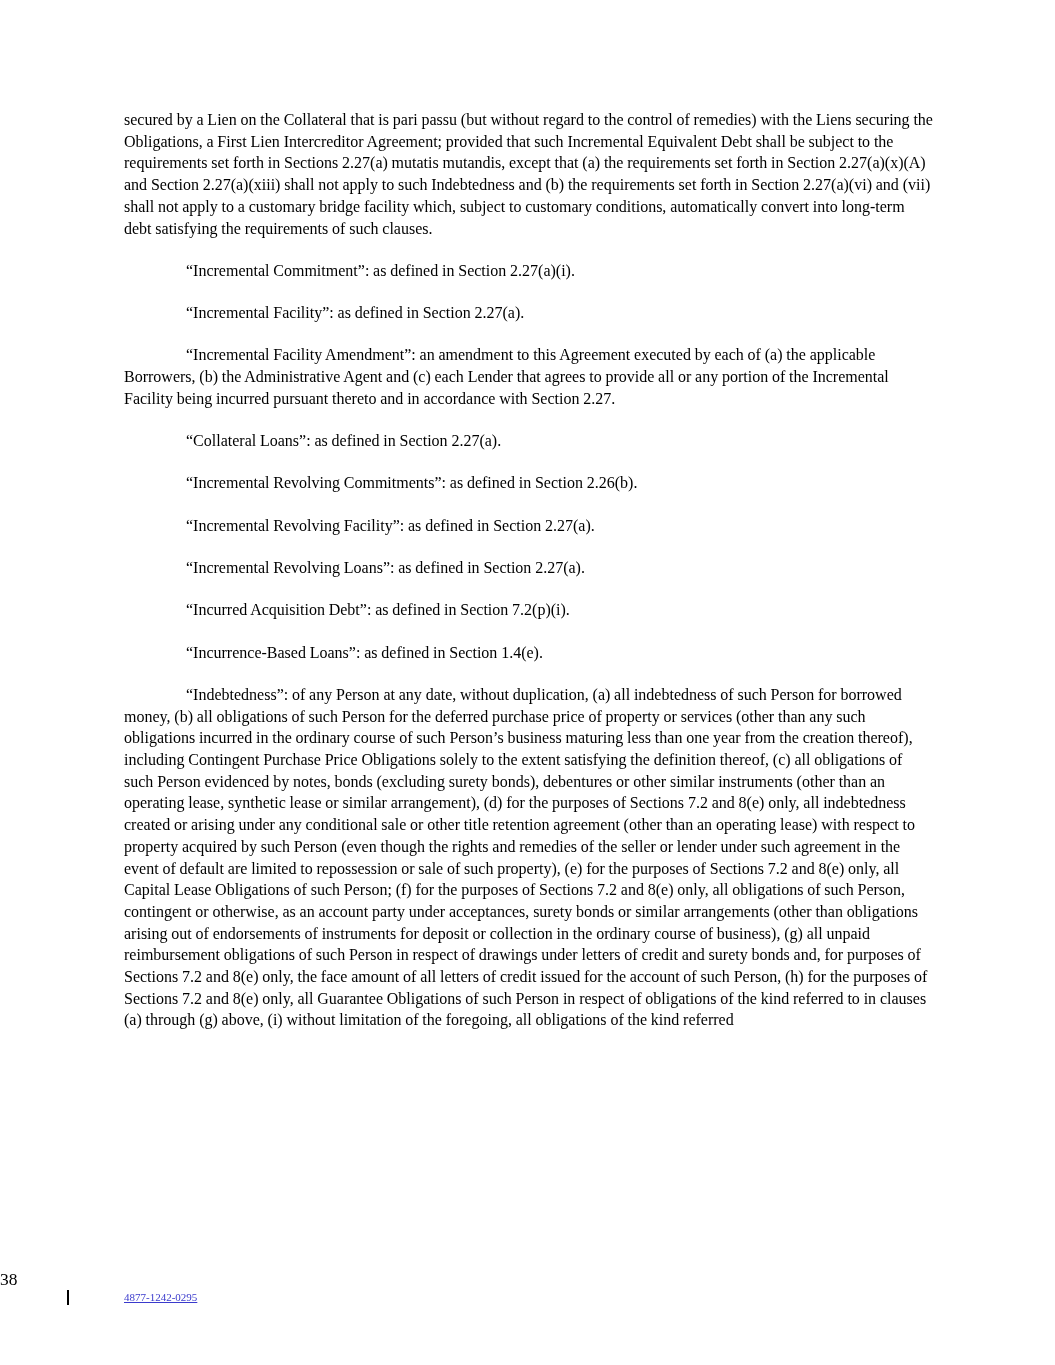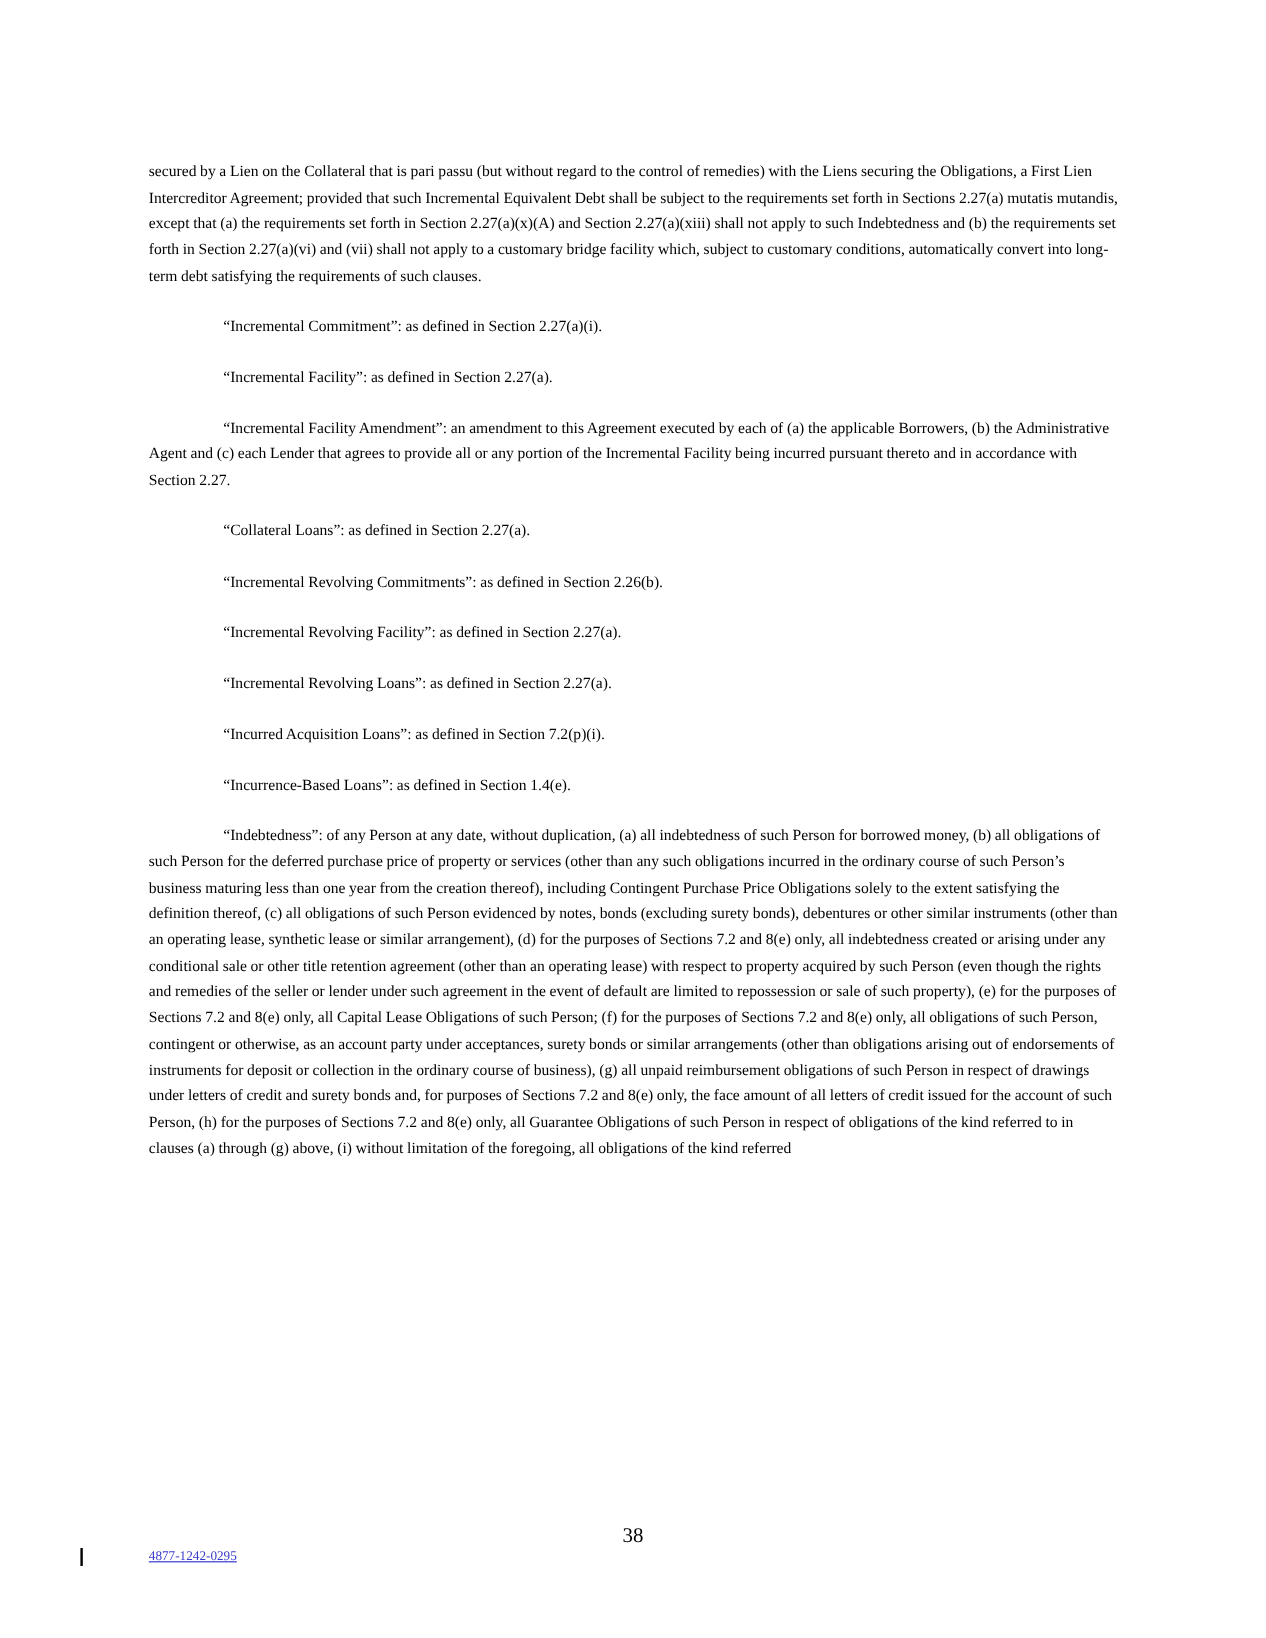--- a/index.html
+++ b/index.html
@@ -11,42 +11,42 @@
       width: 1055px;
       height: 1365px;
       position: relative;
       overflow: hidden;
       font-family: "Liberation Serif", "DejaVu Serif", serif;
       color: #000000;
     }
     .page {
       position: absolute;
       left: 124px;
-      top: 132px;
+      top: 109px;
       width: 810px;
-      font-size: 13px;
+      font-size: 16px;
       line-height: 21.7px;
     }
     .para {
       margin: 0 0 20.6px 0;
       text-align: left;
       word-spacing: -0.2px;
     }
     .indent {
       text-indent: 62px;
     }
     .term {
       font-weight: normal;
     }
     .page-number {
       position: absolute;
       top: 1269px;
       left: 0;
       width: 1055px;
-      text-align: center;
+      text-align: left;
       font-size: 17.4px;
       font-family: "Liberation Serif", "DejaVu Serif", serif;
     }
     .change-bar {
       position: absolute;
       left: 67px;
       top: 1290px;
       width: 2px;
       height: 15px;
       background: #000000;
@@ -77,21 +77,21 @@
   <p class="para indent"><span>“</span><span class="term">Collateral Loans</span><span>”</span><span>: as defined in Section 2.27(a).</span></p>
 
   <p class="para indent"><span>“</span><span class="term">Incremental Revolving Commitments</span><span>”</span><span>: as defined in Section 2.26(b).</span></p>
 
   <p class="para indent"><span>“</span><span class="term">Incremental Revolving Facility</span><span>”</span><span>: as defined in Section 2.27(a).</span></p>
 
   <p class="para indent"><span>“</span><span class="term">Incremental Revolving Loans</span><span>”</span><span>: as defined in Section 2.27(a).</span></p>
 
 
 
-  <p class="para indent"><span>“</span><span class="term">Incurred Acquisition Loans</span><span>”</span><span>: as defined in Section 7.2(p)(i).</span></p>
+  <p class="para indent"><span>“</span><span class="term">Incurred Acquisition Debt</span><span>”</span><span>: as defined in Section 7.2(p)(i).</span></p>
 
   <p class="para indent"><span>“</span><span class="term">Incurrence-Based Loans</span><span>”</span><span>: as defined in Section 1.4(e).</span></p>
 
   <p class="para indent"><span>“</span><span class="term">Indebtedness</span><span>”</span><span>: of any Person at any date, without duplication, (a) all indebtedness of such Person for borrowed money, (b) all obligations of such Person for the deferred purchase price of property or services (other than any such obligations incurred in the ordinary course of such Person’s business maturing less than one year from the creation thereof), including Contingent Purchase Price Obligations solely to the extent satisfying the definition thereof, (c) all obligations of such Person evidenced by notes, bonds (excluding surety bonds), debentures or other similar instruments (other than an operating lease, synthetic lease or similar arrangement), (d) for the purposes of Sections 7.2 and 8(e) only, all indebtedness created or arising under any conditional sale or other title retention agreement (other than an operating lease) with respect to property acquired by such Person (even though the rights and remedies of the seller or lender under such agreement in the event of default are limited to repossession or sale of such property), (e) for the purposes of Sections 7.2 and 8(e) only, all Capital Lease Obligations of such Person; (f) for the purposes of Sections 7.2 and 8(e) only, all obligations of such Person, contingent or otherwise, as an account party under acceptances, surety bonds or similar arrangements (other than obligations arising out of endorsements of instruments for deposit or collection in the ordinary course of business), (g) all unpaid reimbursement obligations of such Person in respect of drawings under letters of credit and surety bonds and, for purposes of Sections 7.2 and 8(e) only, the face amount of all letters of credit issued for the account of such Person, (h) for the purposes of Sections 7.2 and 8(e) only, all Guarantee Obligations of such Person in respect of obligations of the kind referred to in clauses (a) through (g) above, (i) without limitation of the foregoing, all obligations of the kind referred</span></p>
 </div>
 
 <div class="page-number">38</div>
 <div class="change-bar"></div>
 <a class="doc-id" style="color: rgb(58, 58, 204);">4877-1242-0295</a>
 

